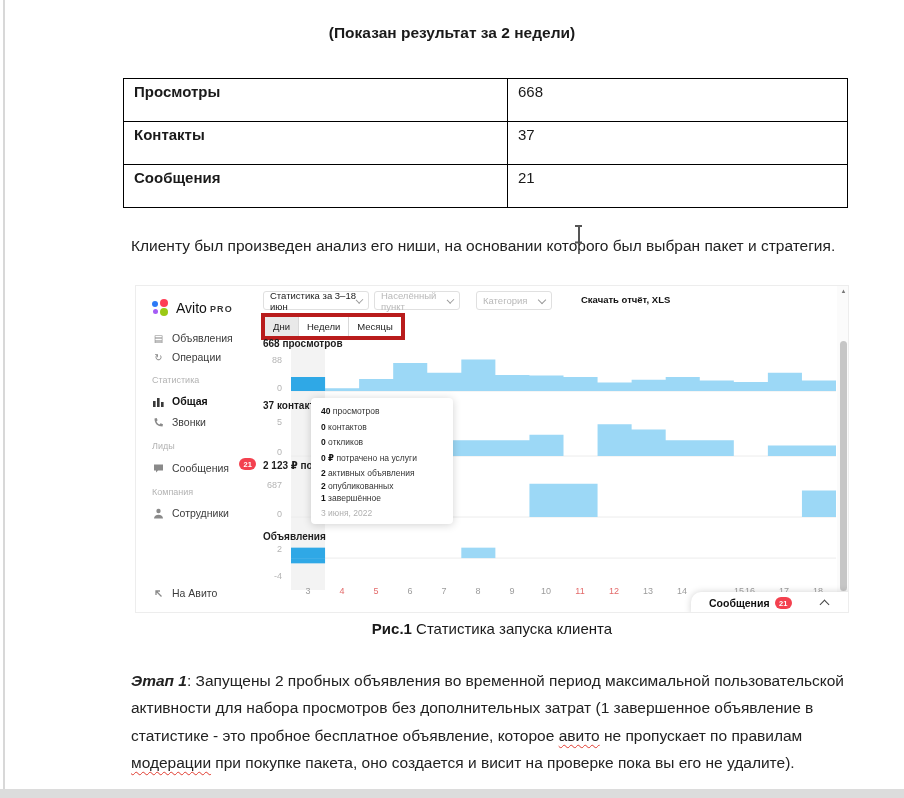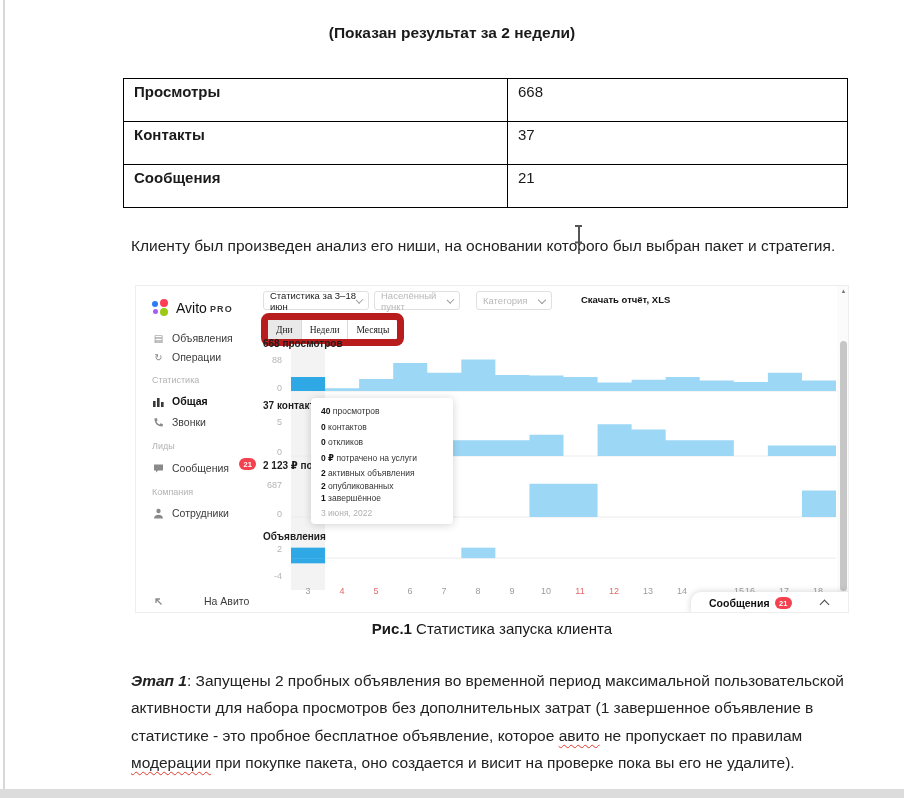--- a/index.html
+++ b/index.html
@@ -40,21 +40,21 @@
   .side-item .ic{width:13px;margin-right:7px;display:flex;align-items:center;justify-content:center;color:#8a8a8a;font-size:10px;}
   .side-section{position:absolute;left:16px;font-size:9px;color:#b3b3b3;white-space:nowrap;}
   .side-badge{position:absolute;left:87px;top:-3px;background:#f3414f;color:#fff;font-size:7.5px;font-weight:bold;border-radius:8px;padding:1.5px 4.5px;}
   .active{font-weight:bold;color:#111;}
 
   .main{position:absolute;left:120px;top:0;width:581px;height:100%;}
   .select{position:absolute;top:5px;height:19px;border:1px solid #e0e0e0;border-radius:3px;box-sizing:border-box;font-size:9.5px;display:flex;align-items:center;padding:0 6px;color:#222;background:#fff;}
   .select .ph{color:#b8b8b8;}
   .chev{width:5px;height:5px;border-right:1.2px solid #9a9a9a;border-bottom:1.2px solid #9a9a9a;transform:rotate(45deg);margin-left:auto;margin-bottom:2px;}
   .dl-link{position:absolute;left:325px;top:8px;font-size:9.5px;font-weight:bold;color:#111;}
-  .tabs{position:absolute;left:5px;top:27px;height:19px;border:7px solid #b91c1c;border-radius:8px;display:flex;overflow:hidden;background:#fff;font-family:Liberation Serif, serif;}
+  .tabs{position:absolute;left:5px;top:27px;height:19px;border:4px solid #b91c1c;border-radius:0;display:flex;overflow:hidden;background:#fff;}
   .tab{font-size:9.5px;color:#222;display:flex;align-items:center;padding:0 8px;border-left:1px solid #d9d9d9;}
   .tab:first-child{border-left:none;}
   .tab.on{background:#e9e9e9;}
 
   .chart-title{position:absolute;left:7px;font-size:10px;font-weight:bold;color:#1d1d1d;white-space:nowrap;}
   .tick{position:absolute;width:26px;text-align:right;font-size:9px;color:#b4b4b4;}
   svg.chart{position:absolute;left:35px;overflow:visible;}
   .hover-col{position:absolute;left:35px;top:58px;width:34px;height:246px;background:#f3f3f3;}
   .x-axis{position:absolute;top:300px;left:0;height:12px;}
   .x-axis .xl{position:absolute;width:34px;text-align:center;font-size:9px;color:#9c9c9c;}
@@ -158,21 +158,21 @@
       <div class="side-section" style="top:201px;">Компания</div>
       <div class="side-item" style="top:220px;">
         <span class="ic">
             <svg width="11" height="11" viewBox="0 0 11 11">
               <circle cx="5.5" cy="3" r="2.2" fill="#8a8a8a"></circle>
               <path d="M1 10.5 A4.5 3.8 0 0 1 10 10.5 Z" fill="#8a8a8a"></path>
             </svg>
           </span>
         <span>Сотрудники</span>
       </div>
-      <div class="side-item" style="top:308px;gap:32px;">
+      <div class="side-item" style="top:300px;">
         <span class="ic">
             <svg width="11" height="11" viewBox="0 0 11 11">
               <path d="M8.5 8.5 L3 3 M3 7 V3 H7" stroke="#8a8a8a" stroke-width="1.3" fill="none"></path>
             </svg>
           </span>
         <span>На Авито</span>
       </div>
     </div>
 
     <div class="main">

